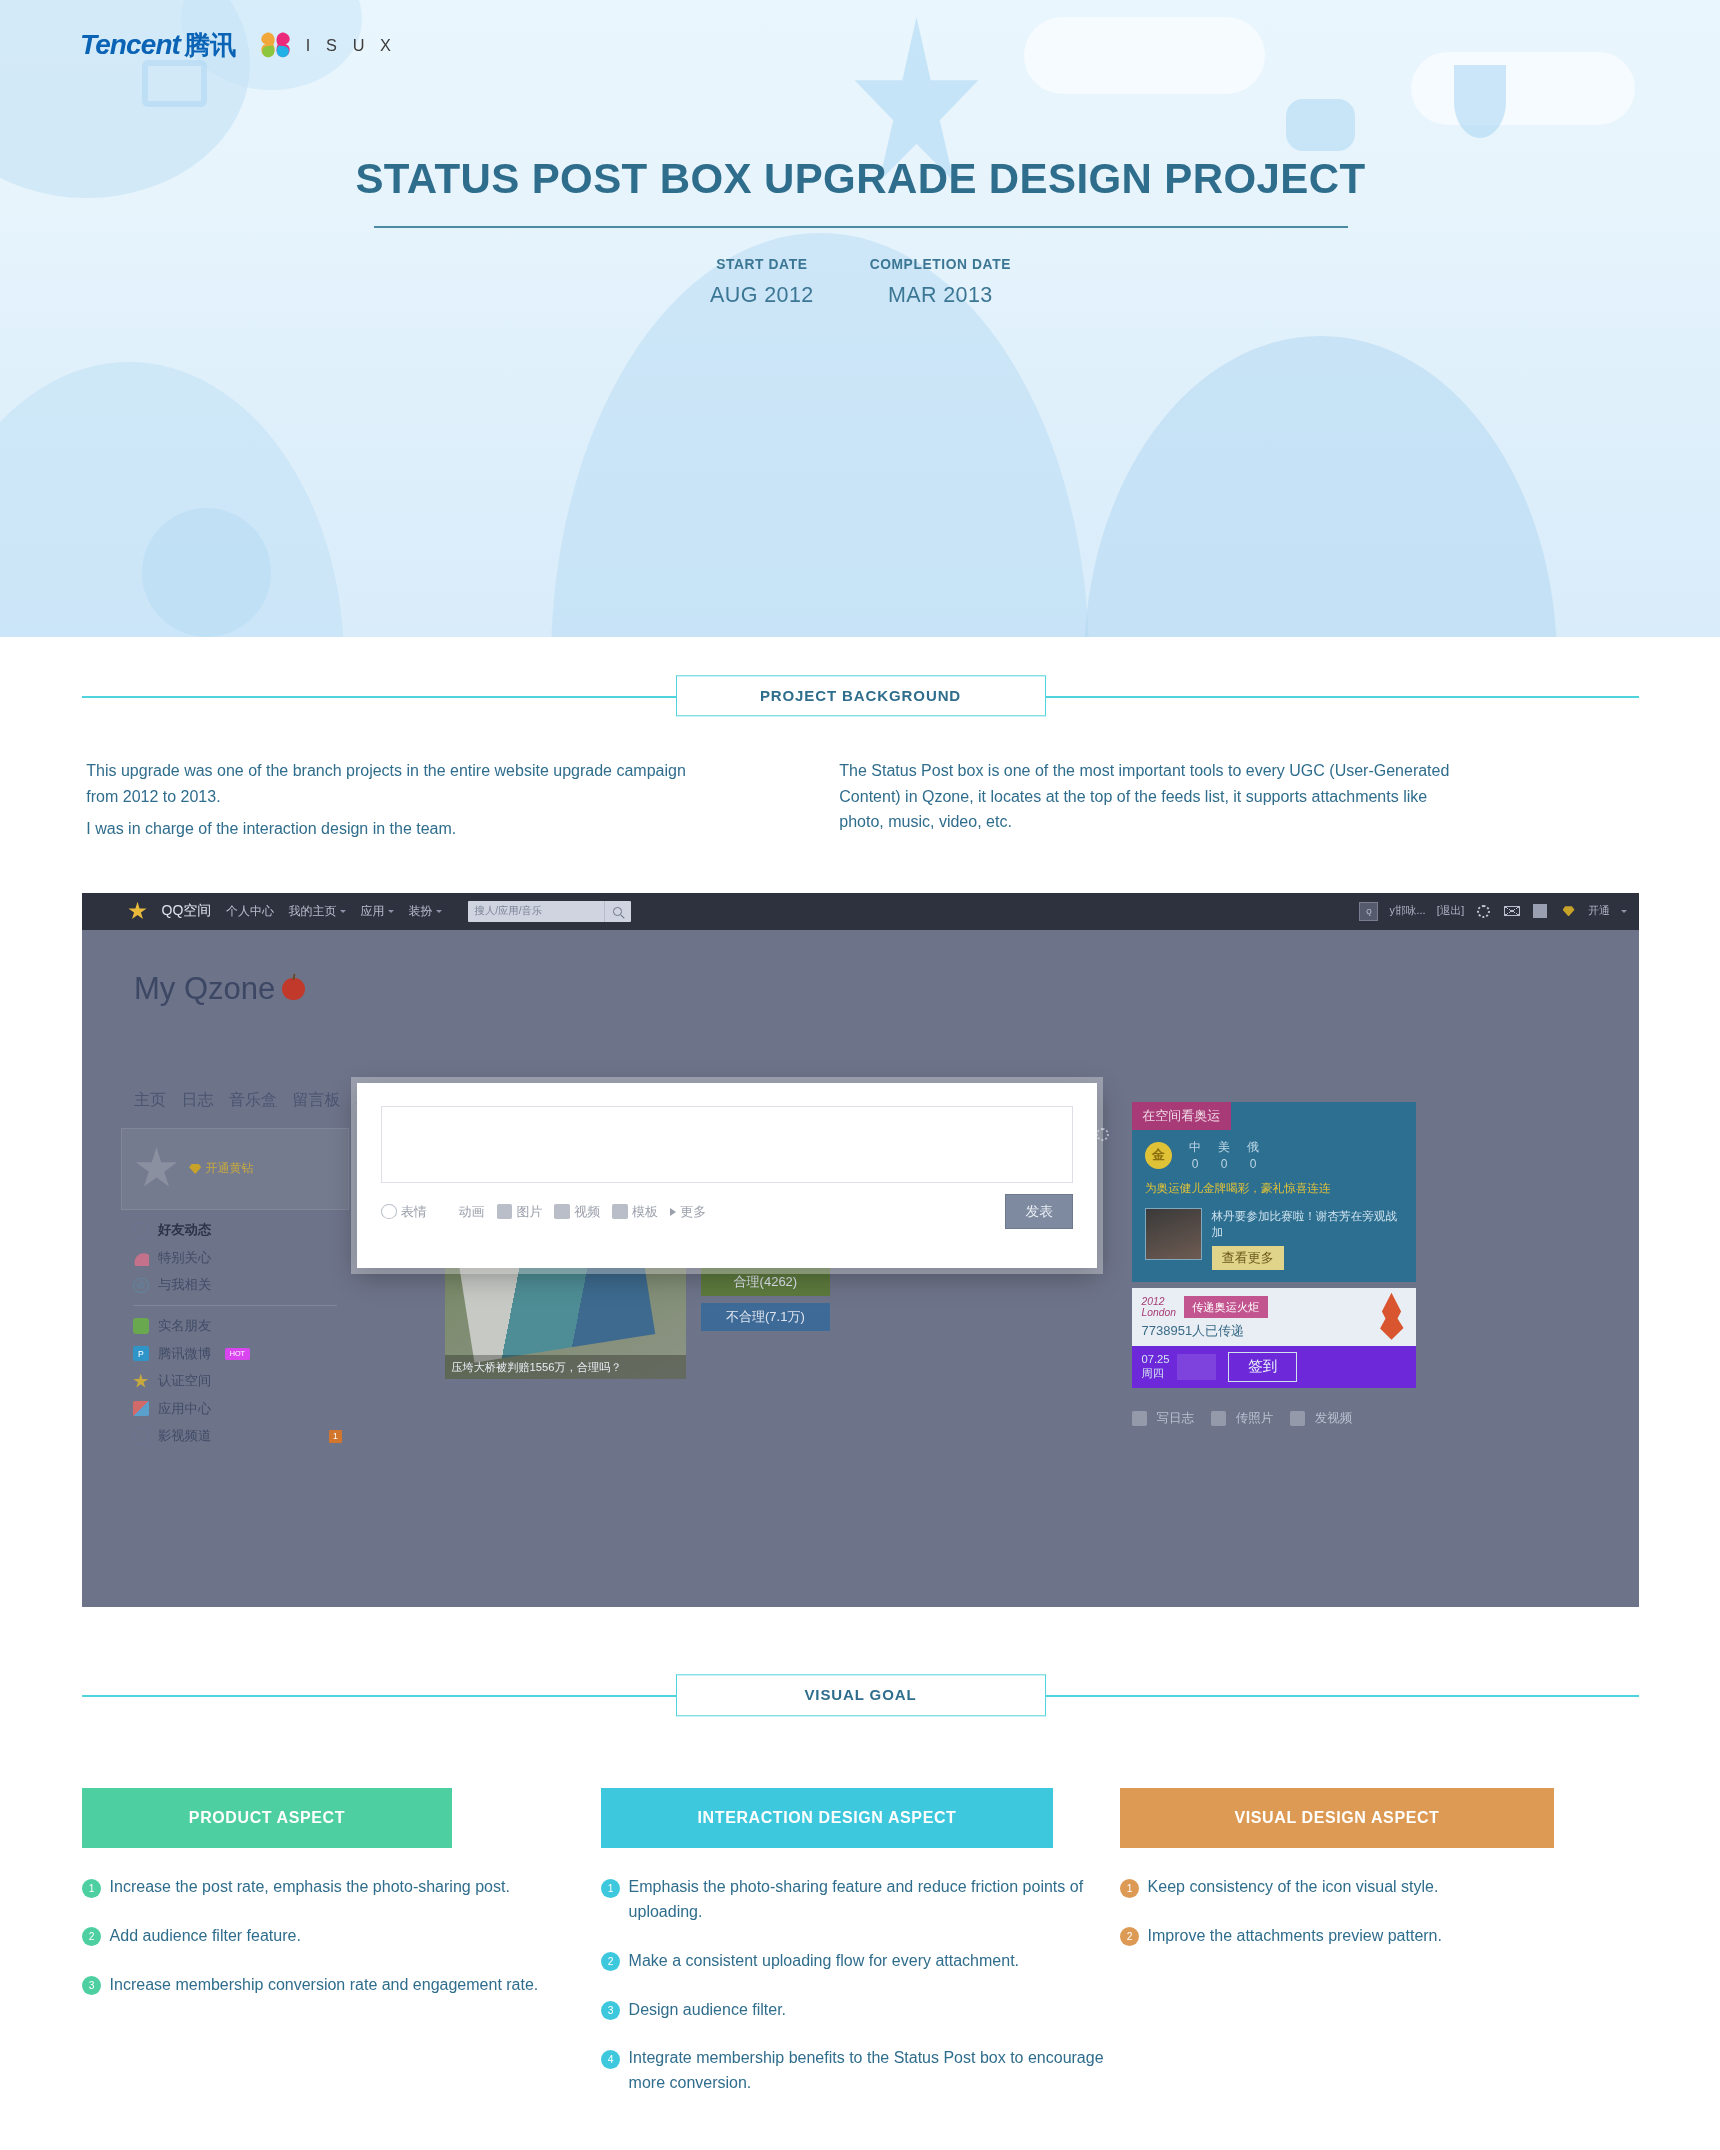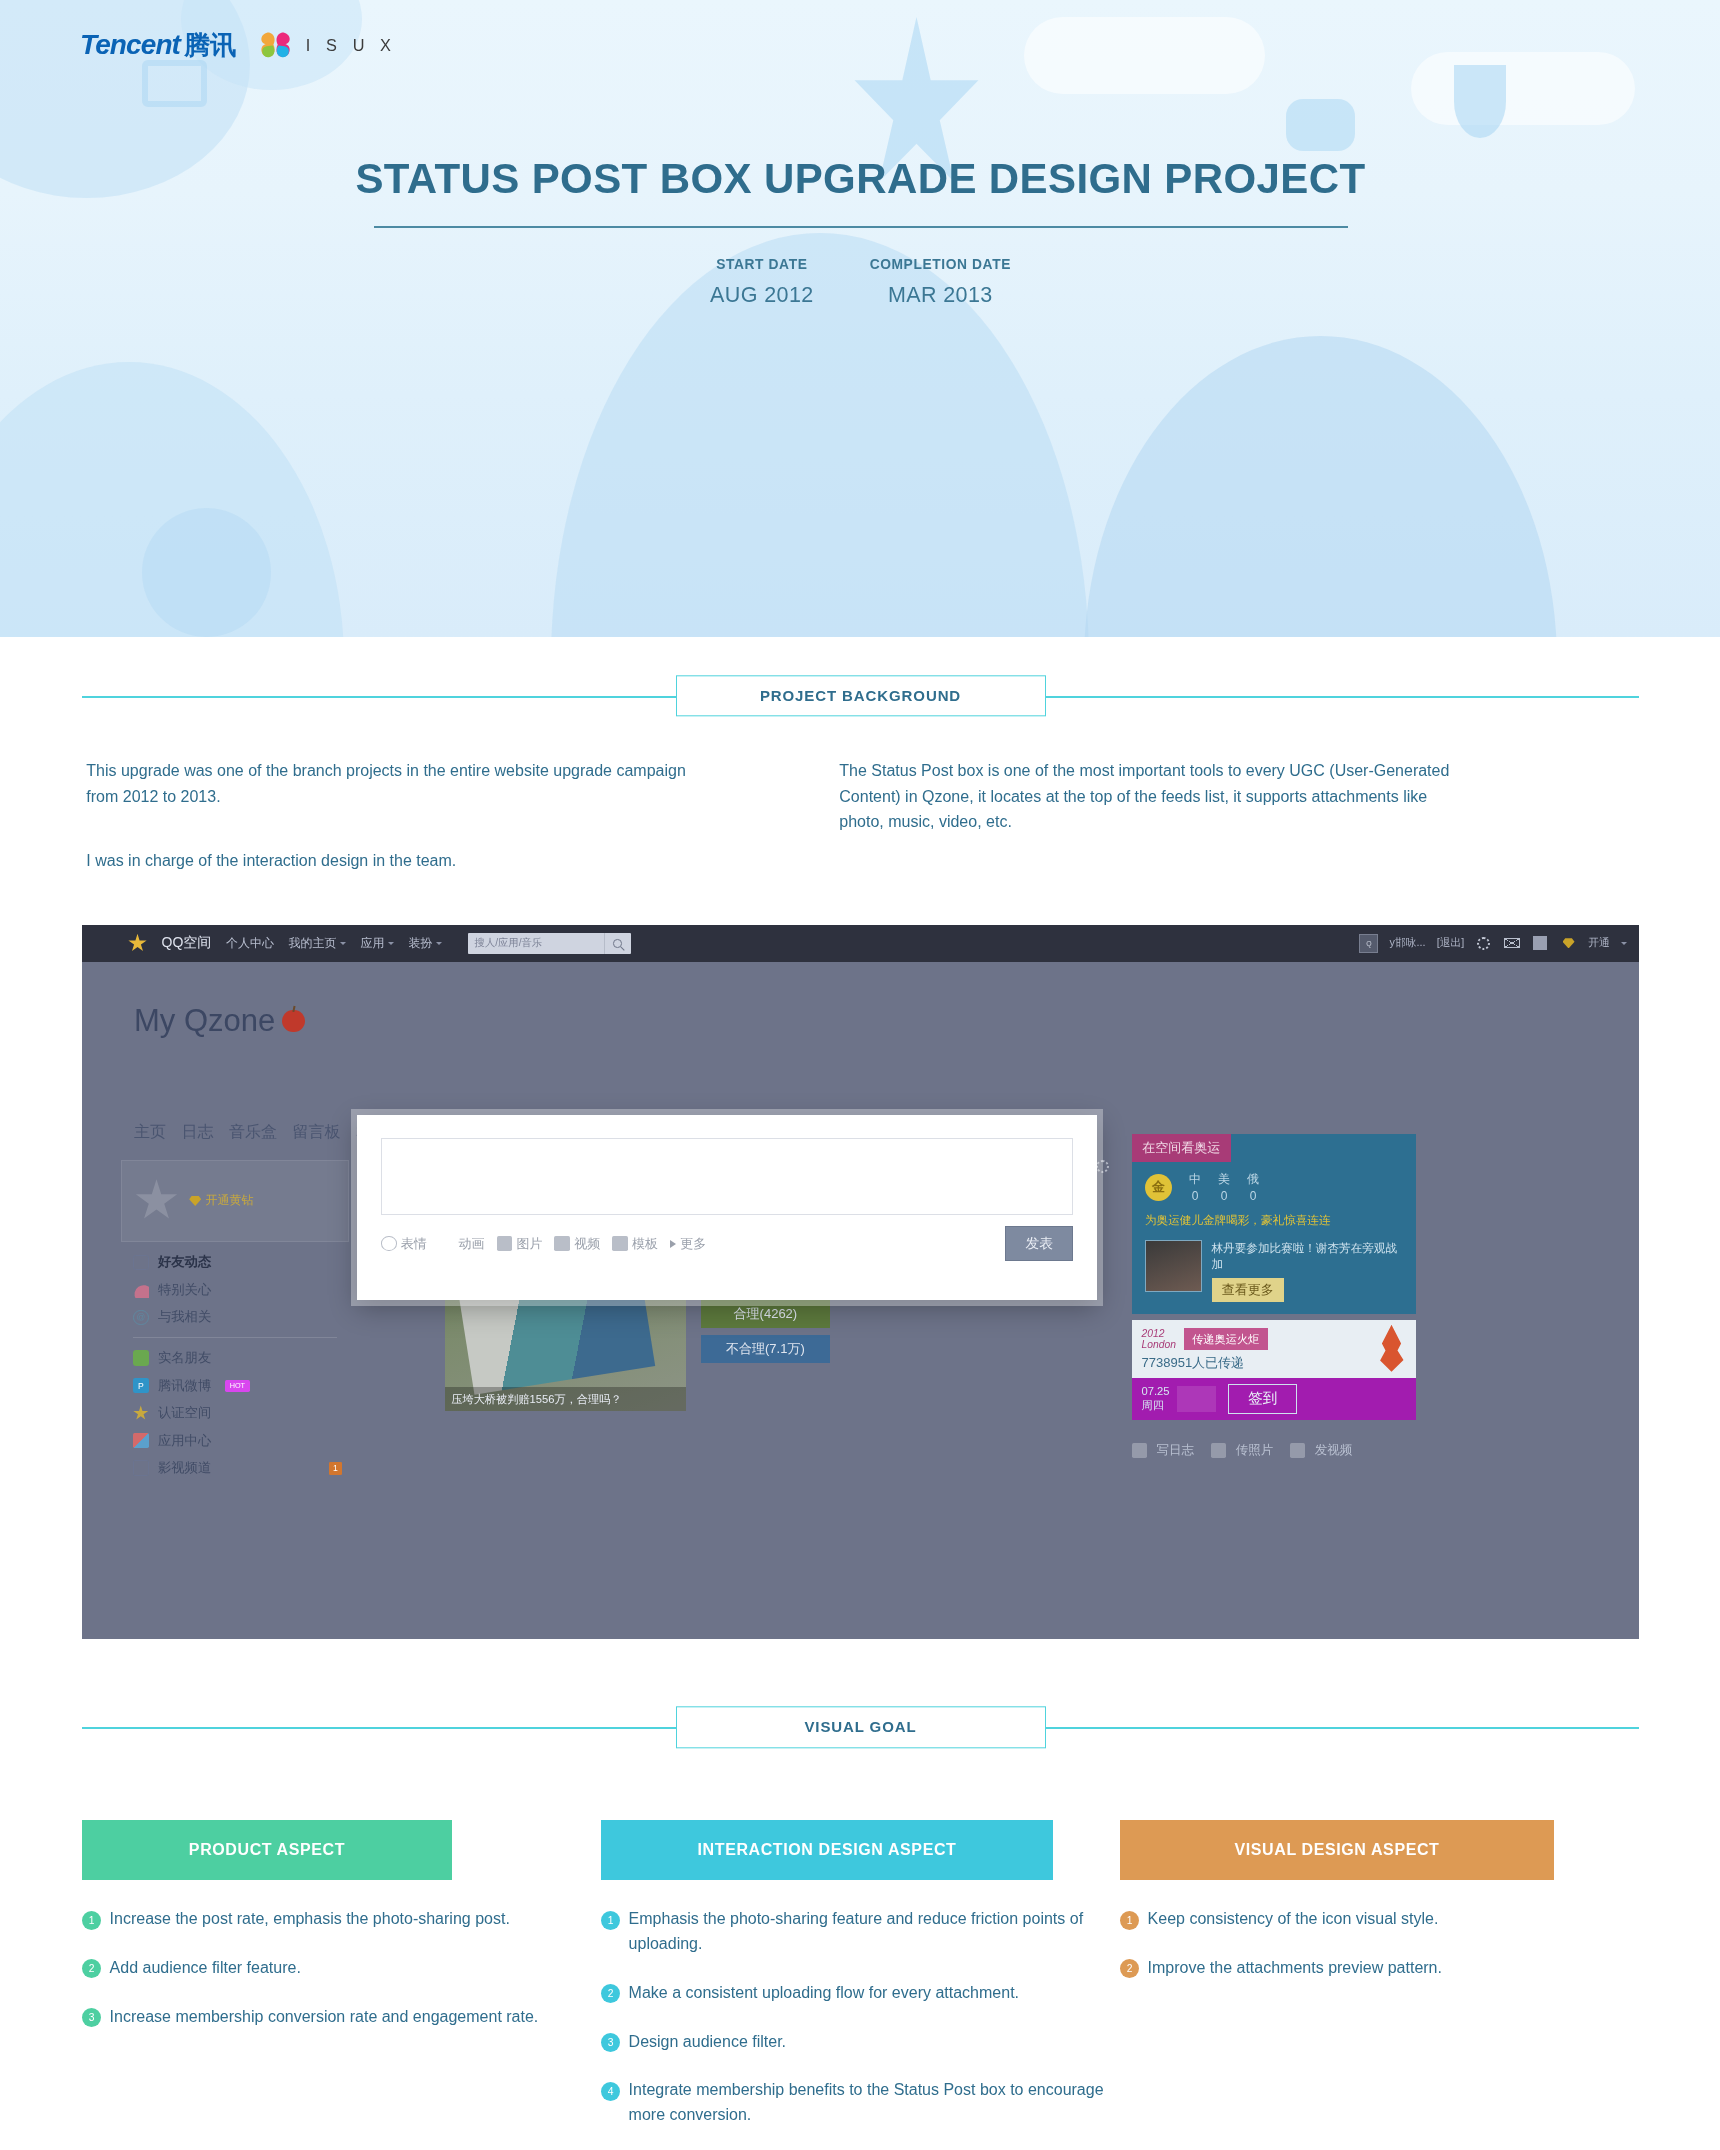--- a/index.html
+++ b/index.html
@@ -143,21 +143,21 @@
     margin: 30px auto 0;
     display: flex;
     gap: 142px;
     padding: 0 4.3px;
   }
   .bg-col { width: 611px; }
   .bg-para {
     font-size: 16px;
     line-height: 1.6;
     color: #2f6d8d;
-    margin-bottom: 39px;
+    margin-bottom: 7px;
   }
   .bg-para:last-child { margin-bottom: 0; }
 
   
   .shot-wrap {
     position: relative;
     width: 1557px;
     margin: 51px auto 0;
     height: 714px;
   }
@@ -459,21 +459,21 @@
   .oly-more {
     margin-top: 5.2px; display: inline-block;
     background: #e0d38a; color: #6b5a1c;
     font-size: 13px; padding: 3.4px 10.3px;
   }
   .torch-card { margin-top: 6px; background: #e8eef3; position: relative; overflow: hidden; }
   .torch-top { display: flex; align-items: center; gap: 7.7px; padding: 7.7px 9.5px 3.4px; }
   .london-mark { color: #a83b77; font-size: 10.3px; line-height: 1.1; font-style: italic; }
   .torch-tag { background: #c2558f; color: #fff; font-size: 11.2px; padding: 3.4px 8.6px; white-space: nowrap; }
   .torch-count { padding: 0 9.5px 6px; color: #3a6b88; font-size: 13px; }
-  .torch-bottom { background: #a21caf; display: flex; align-items: center; gap: 7.7px; padding: 6px 9.5px; }
+  .torch-bottom { background: #6d28d9; display: flex; align-items: center; gap: 7.7px; padding: 6px 9.5px; }
   .torch-date { color: #d6e7f1; font-size: 11.2px; line-height: 1.2; }
   .sign-btn {
     border: 0.9px solid #cfe2ee; color: #eaf3f8;
     font-size: 14.6px; padding: 4.3px 19px; margin-left: 4.3px;
   }
   .flame {
     position: absolute; right: 9.5px; top: 4.3px;
     width: 30px; height: 47px;
     background: #d9552f;
     clip-path: polygon(50% 0%, 82% 40%, 70% 55%, 90% 75%, 50% 100%, 12% 76%, 30% 55%, 18% 40%);

